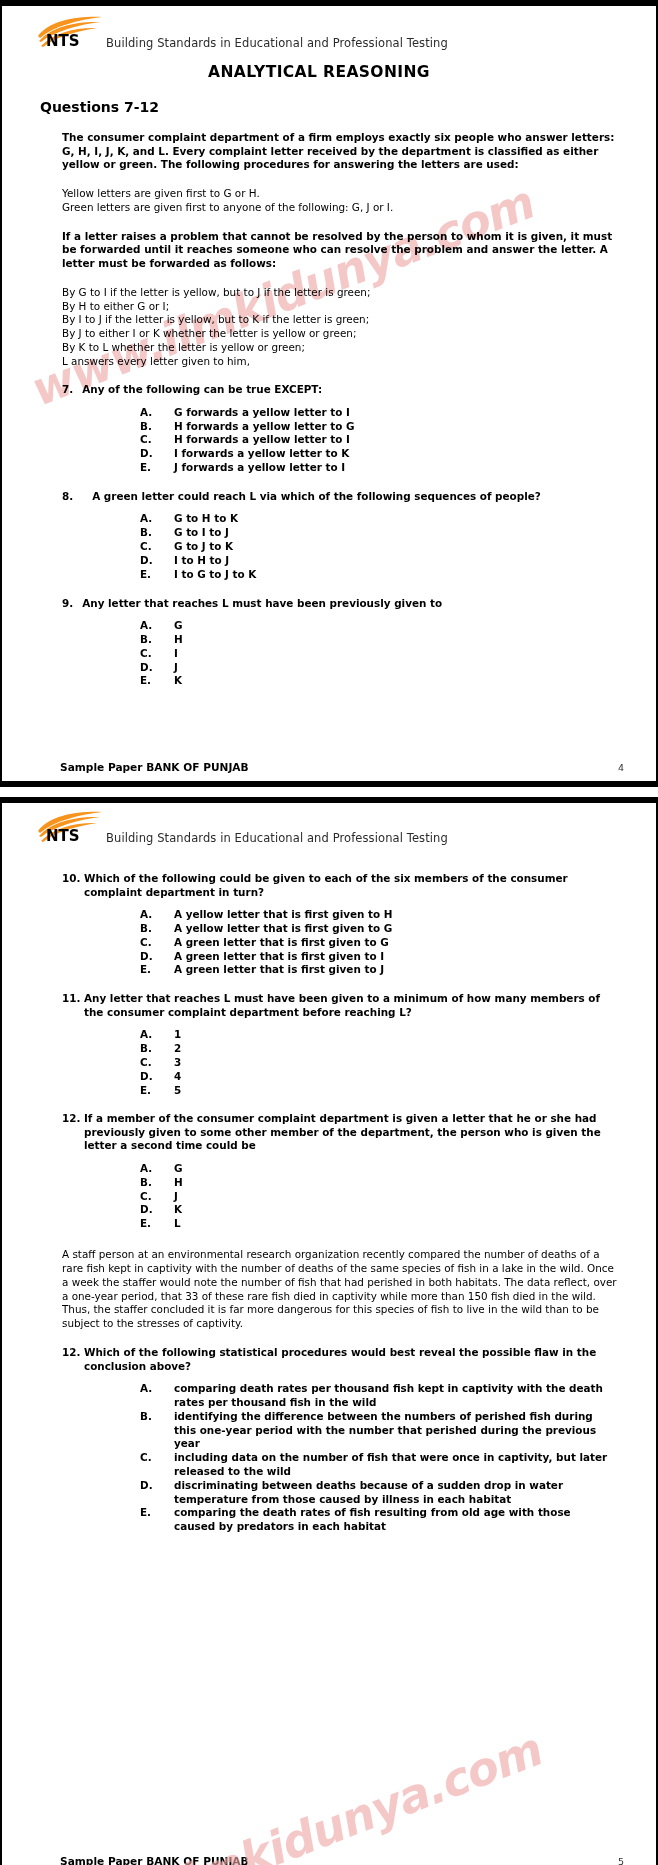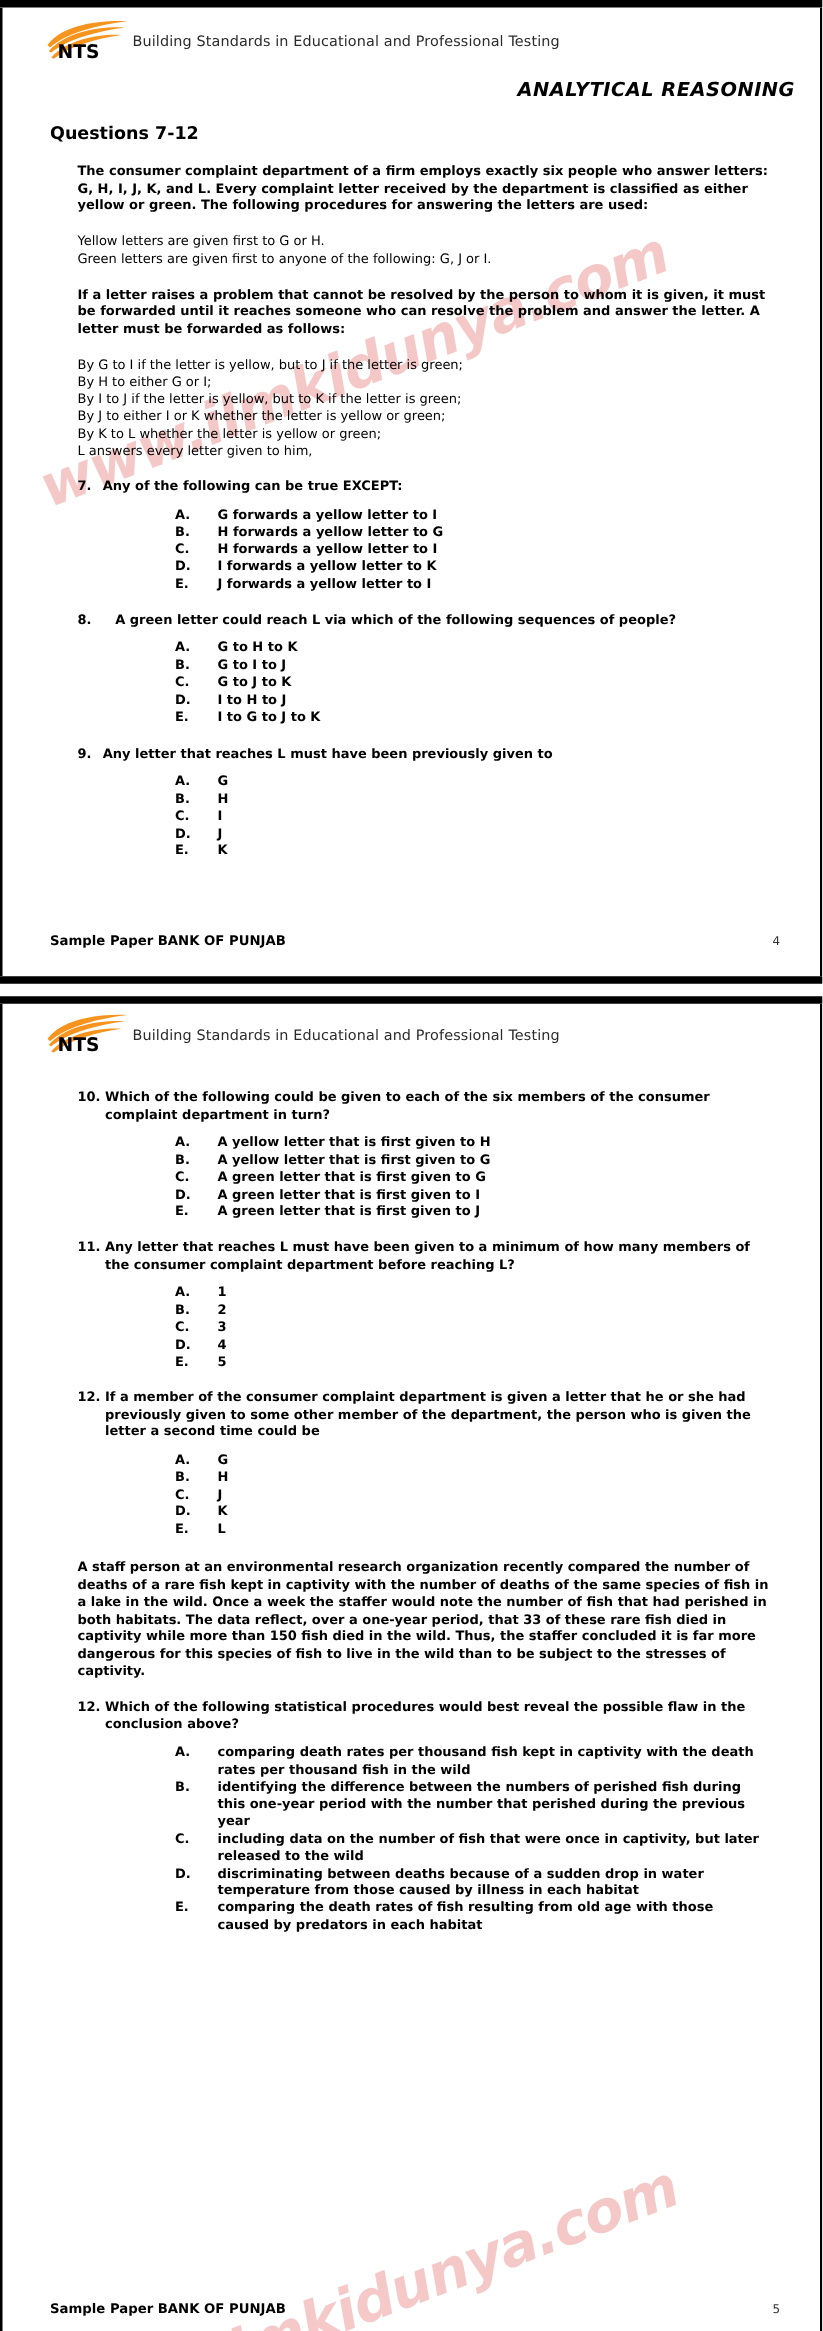--- a/index.html
+++ b/index.html
@@ -33,47 +33,46 @@
     min-height: 100%;
     padding: 0;
   }
   .page1 .page-inner { height: 775px; }
   .page2 .page-inner { height: 1072px; }
   .gap { height: 10px; background: #ffffff; }
 
   
   .hdr {
     display: flex;
-    align-items: center;
+    align-items: flex-end;
     padding: 10px 4px 4px 30px;
   }
   .logo {
     position: relative;
     width: 74px;
     height: 34px;
     flex: 0 0 74px;
   }
   .logo svg { display: block; }
   .hdr-tag {
     font-size: 11.5px;
     font-weight: normal;
     color: #2b2b2b;
     letter-spacing: .1px;
   }
   .page2 .hdr { padding-top: 8px; }
 
   
   .doc-title {
-    text-align: right;
+    text-align: center;
     font-size: 15.5px;
     font-weight: bold;
     letter-spacing: .4px;
     margin: 9px 0 0 0;
     padding-right: 20px;
-    font-style: italic;
   }
   .q-range {
     font-size: 14px;
     font-weight: bold;
     margin: 18px 0 16px 38px;
   }
 
   
   .content { padding: 0 36px 0 60px; position: relative; z-index: 2; }
   .para {
@@ -107,32 +106,32 @@
     padding-left: 78px;
   }
   .opt-letter { flex: 0 0 34px; }
   .opt-text { flex: 1 1 auto; }
   .opts.long .opt { padding-left: 78px; padding-right: 8px; }
   .opts.long .opt-letter { flex: 0 0 34px; }
 
   
   .passage {
     font-size: 10.4px;
-    font-weight: bold;
+    font-weight: normal;
     line-height: 1.33;
     margin-top: 17px;
   }
 
   
   .footer {
     position: absolute;
-    left: 0; right: 0; bottom: 22px;
+    left: 0; right: 0; bottom: 8px;
     display: flex;
     align-items: flex-end;
-    padding: 0 32px 0 38px;
+    padding: 0 32px 0 58px;
   }
   .footer-left {
     font-size: 10.6px;
     font-weight: bold;
     flex: 1 1 auto;
   }
   .footer-page {
     font-size: 9.5px;
     font-weight: normal;
     color: #333;

